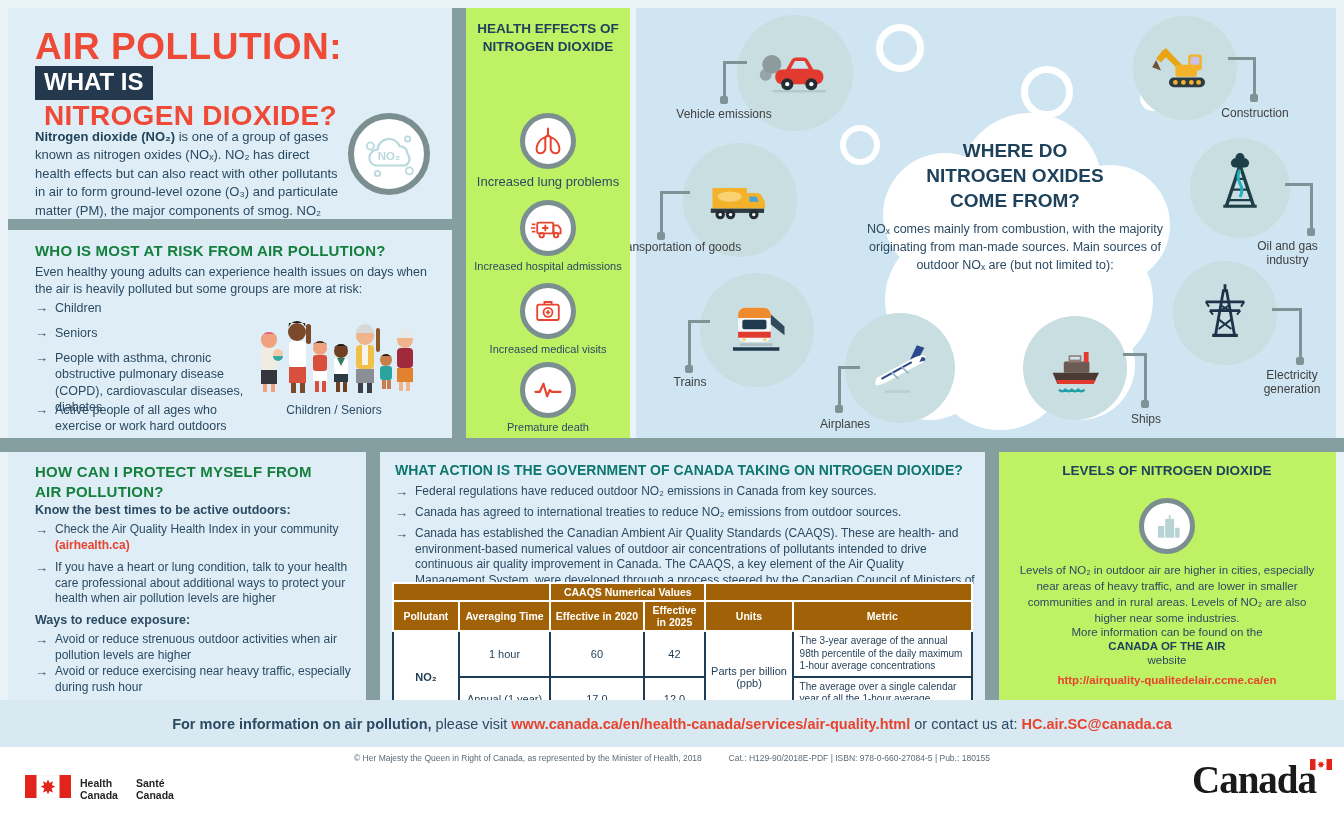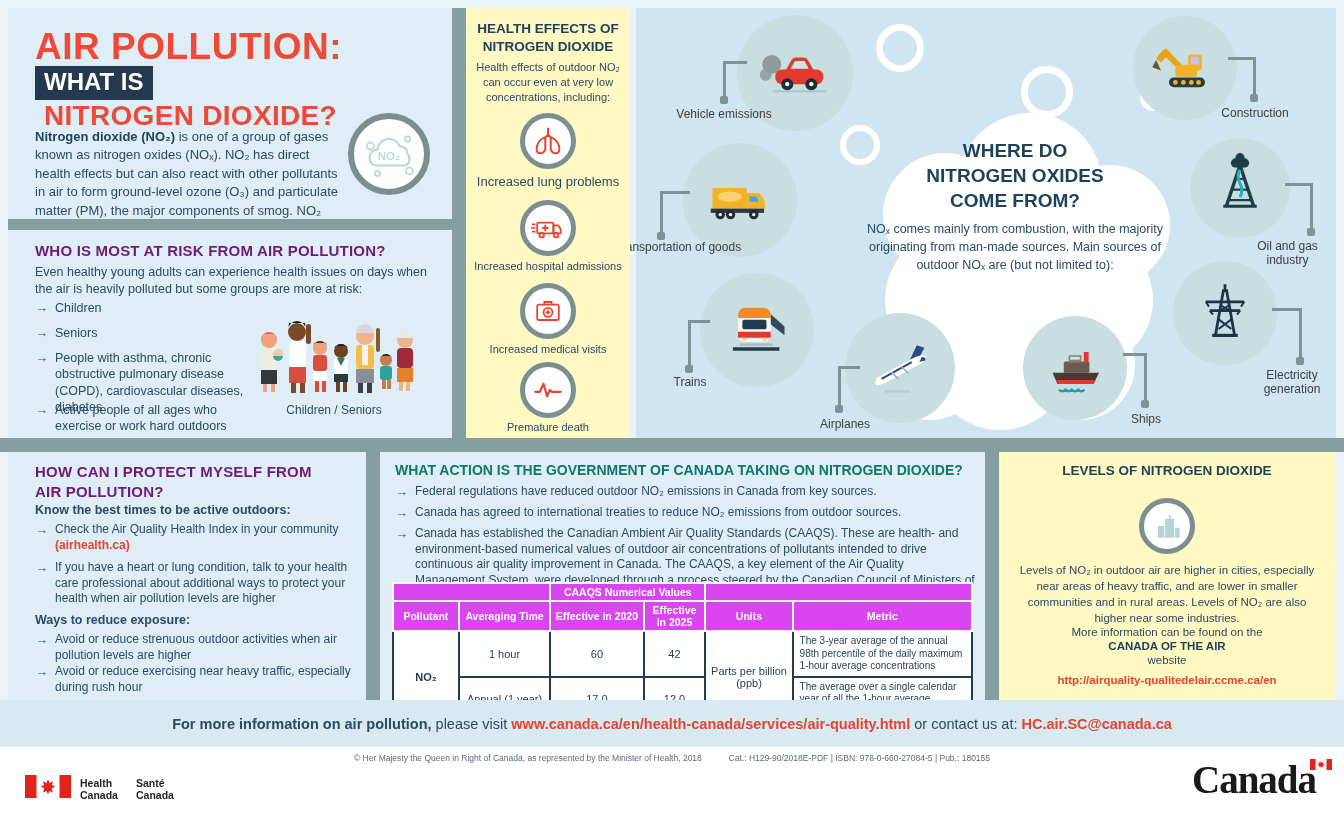--- a/index.html
+++ b/index.html
@@ -1,34 +1,34 @@
 <!DOCTYPE html>
 <html><head>
 <meta charset="utf-8">
 <style>
   * { margin:0; padding:0; box-sizing:border-box; }
   body { font-family:"Liberation Sans", sans-serif; background:#ffffff; }
   .canvas { position:relative; width:1344px; height:816px; background:#eaf3f8; overflow:hidden; }
   .panel { position:absolute; }
   .p-light { background:#dfeef6; }
-  .p-teal  { background:#fef9c3; }
+  .p-teal  { background:#bef264; }
   .sky     { background:#cfe5f1; }
   .bar     { position:absolute; background:#859ea0; }
   .red  { color:#e8432e; }
   .abs { position:absolute; }
   .ctr { text-align:center; }
 
   
   .title-main { font-size:37px; font-weight:800; color:#ef4937; letter-spacing:.5px; }
   .badge { display:inline-block; background:#24384e; color:#fff; font-size:24px; font-weight:800; padding:2px 9px 4px; vertical-align:middle; }
   .subtitle { display:inline-block; color:#ef4937; font-size:28px; font-weight:800; margin-left:9px; vertical-align:middle; letter-spacing:.3px; }
   .intro { font-size:13px; line-height:1.42; color:#2b4a63; }
   .intro b { color:#22435c; }
 
-  .sec-head { font-size:15px; font-weight:800; color:#701a75; letter-spacing:.2px; }
+  .sec-head { font-size:15px; font-weight:800; color:#15803d; letter-spacing:.2px; }
   .body-txt { font-size:12.5px; line-height:1.32; color:#2b4a63; }
 
   .bullet { display:flex; gap:7px; }
   .bullet .arw { color:#2d4f66; font-weight:bold; font-size:13px; flex:0 0 auto; }
   .bullet .btx { font-size:12.5px; line-height:1.3; color:#2b4a63; }
 
   
   .ringc { position:absolute; background:#fff; border:5px solid #7b8e90; border-radius:50%; display:flex; align-items:center; justify-content:center; }
 
   
@@ -36,21 +36,21 @@
   .conn { position:absolute; background:#7d9496; }
   .conn-dot { position:absolute; width:8px; height:8px; background:#7d9496; border-radius:2px; }
   .src-label { position:absolute; font-size:12px; line-height:1.2; color:#404040; text-align:center; }
 
   .bubble-o { position:absolute; border:7px solid #fff; border-radius:50%; }
   .bubble-f { position:absolute; background:#fff; border-radius:50%; }
   .cloud-part { position:absolute; background:#fff; border-radius:50%; }
 
   
   table.caaqs { border-collapse:collapse; border:2px solid #1f3c55; width:581px; }
-  table.caaqs th { background:#d946ef; color:#fff; border:2px solid #fff; font-size:10.5px; font-weight:bold; padding:2px 3px; }
+  table.caaqs th { background:#a16207; color:#fff; border:2px solid #fff; font-size:10.5px; font-weight:bold; padding:2px 3px; }
   table.caaqs td { background:#fff; color:#1f3c55; border:2px solid #1f3c55; font-size:11px; text-align:center; padding:2px 4px; }
   table.caaqs td.metric { text-align:left; font-size:10px; line-height:1.25; padding:3px 6px; }
 
   .hc-label { font-size:10.5px; font-weight:bold; color:#231f20; line-height:1.15; }
   .wordmark { font-family:"Liberation Serif", serif; font-weight:bold; font-size:39px; color:#1a1a1a; letter-spacing:-1px; }
 </style>
 </head>
 <body>
 
 <div class="canvas">
@@ -325,21 +325,20 @@
   </div>
 
   <div class="bar" style="left:8px; top:219px; width:444px; height:11px;"></div>
   <div class="bar" style="left:452px; top:8px; width:14px; height:430px;"></div>
   <div class="bar" style="left:0px; top:438px; width:1344px; height:14px;"></div>
   <div class="bar" style="left:366px; top:452px; width:14px; height:248px;"></div>
   <div class="bar" style="left:985px; top:452px; width:14px; height:248px;"></div>
 
   <div class="panel p-teal" style="left:466px; top:8px; width:164px; height:430px;">
     <div class="abs ctr" style="left:8px; top:12px; width:148px; font-size:13.5px; font-weight:800; color:#1e425c; line-height:1.3;">HEALTH EFFECTS OF NITROGEN DIOXIDE</div>
-    <div class="abs ctr" style="left:10px; top:52px; width:144px; font-size:11px; line-height:1.35; color:#2b4a63;">Health effects of outdoor NO₂ can occur even at very low concentrations, including:</div>
 
     <div class="ringc" style="left:54px; top:105px; width:56px; height:56px;">
       <svg width="36" height="36" viewBox="0 0 40 40">
         <path d="M20 6 v7 M20 13 l-4 4 M20 13 l4 4" stroke="#e8432e" stroke-width="2.2" fill="none" stroke-linecap="round"></path>
         <path d="M17 16 C 9 18, 6 28, 8 32 C 10 35, 16 34, 17 29 Z" fill="none" stroke="#e8432e" stroke-width="2.2" stroke-linejoin="round"></path>
         <path d="M23 16 C 31 18, 34 28, 32 32 C 30 35, 24 34, 23 29 Z" fill="none" stroke="#e8432e" stroke-width="2.2" stroke-linejoin="round"></path>
       </svg>
     </div>
     <div class="abs ctr" style="left:4px; top:166px; width:156px; font-size:13px; color:#2b4a63;">Increased lung problems</div>
 

